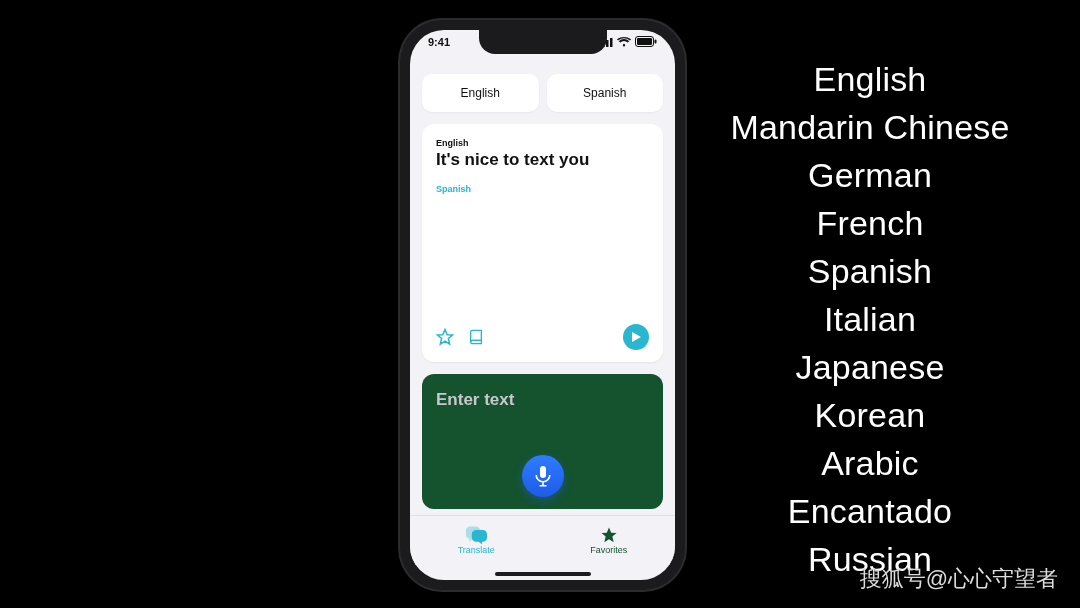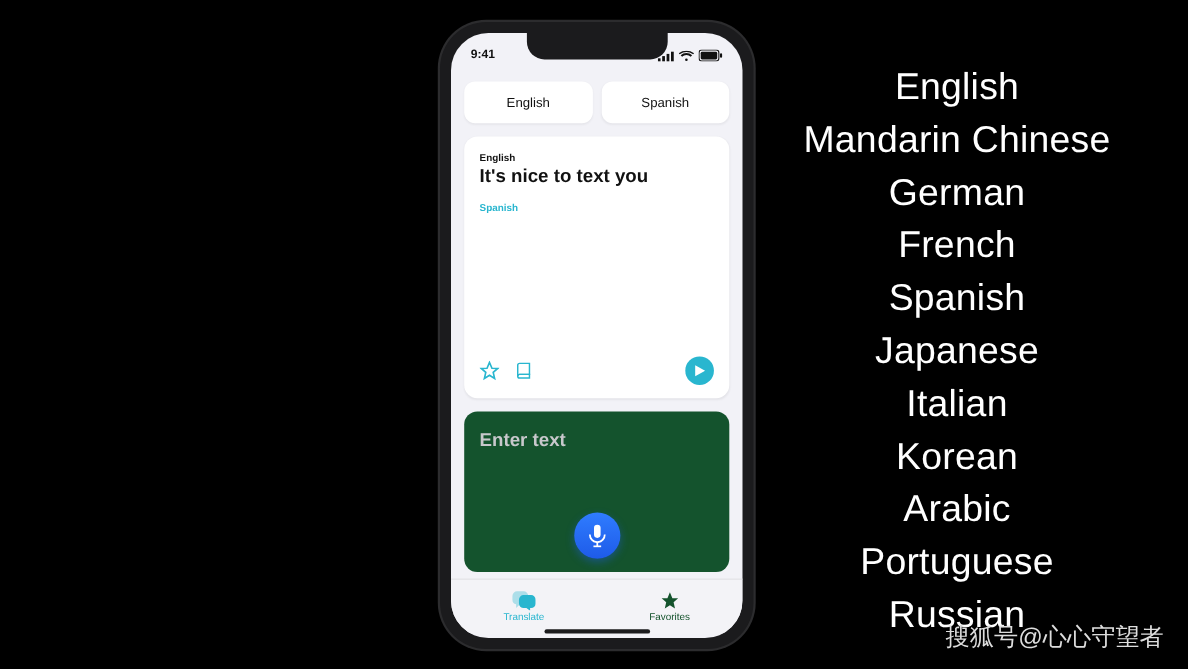--- a/index.html
+++ b/index.html
@@ -13,21 +13,21 @@
   
   .phone-wrap { position:absolute; left:400px; top:20px; width:285px; height:570px; }
   .phone { width:100%; height:100%; border-radius:42px; background:#1b1b1d;
            box-shadow:0 0 0 2px #2c2c2e, 0 8px 30px rgba(0,0,0,.6);
            padding:10px; }
   .screen { width:100%; height:100%; border-radius:34px; background:#f2f2f7; position:relative; overflow:hidden; }
   .notch { position:absolute; top:0; left:50%; transform:translateX(-50%); width:128px; height:24px;
            background:#1b1b1d; border-bottom-left-radius:16px; border-bottom-right-radius:16px; z-index:20; }
 
   .status-bar { position:absolute; top:6px; left:0; right:0; height:20px; display:flex; justify-content:space-between;
-                align-items:flex-end; padding:0 18px; font-size:11px; font-weight:600; color:#111; z-index:15; }
+                align-items:flex-start; padding:0 18px; font-size:11px; font-weight:600; color:#111; z-index:15; }
   .status-icons { display:flex; gap:4px; align-items:center; }
   .status-icons svg { display:block; }
 
   .app { position:absolute; top:34px; left:0; right:0; bottom:0; padding:10px 12px 0 12px; display:flex; flex-direction:column; }
 
   .lang-selectors { display:flex; gap:8px; }
   .lang-btn { flex:1; background:#fff; border-radius:10px; padding:12px 0; text-align:center; font-size:12px;
               color:#111; box-shadow:0 1px 2px rgba(0,0,0,.05); }
 
   .card { margin-top:12px; background:#fff; border-radius:12px; padding:14px 14px 12px 14px; flex:0 0 auto;
@@ -39,21 +39,21 @@
   .card-actions { margin-top:auto; display:flex; align-items:center; justify-content:space-between; }
   .card-left { display:flex; gap:14px; color:#29b6cf; }
   .play-btn { width:26px; height:26px; border-radius:50%; background:#29b6cf; display:flex; align-items:center; justify-content:center; }
 
   .input-card { margin-top:12px; background:#14532d; border-radius:12px; padding:16px 14px 60px 14px; position:relative; flex:1; }
   .placeholder { font-size:17px; font-weight:700; color:#c8c8cc; }
   .mic { position:absolute; left:50%; bottom:12px; transform:translateX(-50%); width:42px; height:42px; border-radius:50%;
          background:linear-gradient(180deg,#2f7cff,#1e5be8); display:flex; align-items:center; justify-content:center;
          box-shadow:0 3px 8px rgba(31,91,232,.45); }
 
-  .tabbar { height:50px; margin:6px -12px 4px -12px; background:rgba(242,242,247,.96); border-top:1px solid #e0e0e4;
+  .tabbar { height:50px; margin:6px -12px 15px -12px; background:rgba(242,242,247,.96); border-top:1px solid #e0e0e4;
             display:flex; }
   .tab { flex:1; display:flex; flex-direction:column; align-items:center; justify-content:center; gap:1px; }
   .tab .tl { font-size:9px; }
   .tab.active { color:#29b6cf; }
   .tab.inactive { color:#14532d; }
   .home-ind { position:absolute; bottom:4px; left:50%; transform:translateX(-50%); width:96px; height:4px;
               border-radius:3px; background:#1c1c1e; z-index:25; }
 
   .watermark { position:absolute; right:22px; bottom:14px; color:#ddd; font-size:22px; text-shadow:0 1px 2px #000; }
 </style>
@@ -61,25 +61,25 @@
 <body>
 
 <div class="stage">
 
   <div class="lang-list">
     <div>English</div>
     <div>Mandarin Chinese</div>
     <div>German</div>
     <div>French</div>
     <div>Spanish</div>
+    <div>Italian</div>
     <div>Japanese</div>
-    <div>Italian</div>
     <div>Korean</div>
     <div>Arabic</div>
-    <div>Portuguese</div>
+    <div>Encantado</div>
     <div>Russian</div>
   </div>
 
   <div class="phone-wrap">
     <div class="phone">
       <div class="screen">
         <div class="notch"></div>
         <div class="home-ind"></div>
 
         <div class="status-bar">

